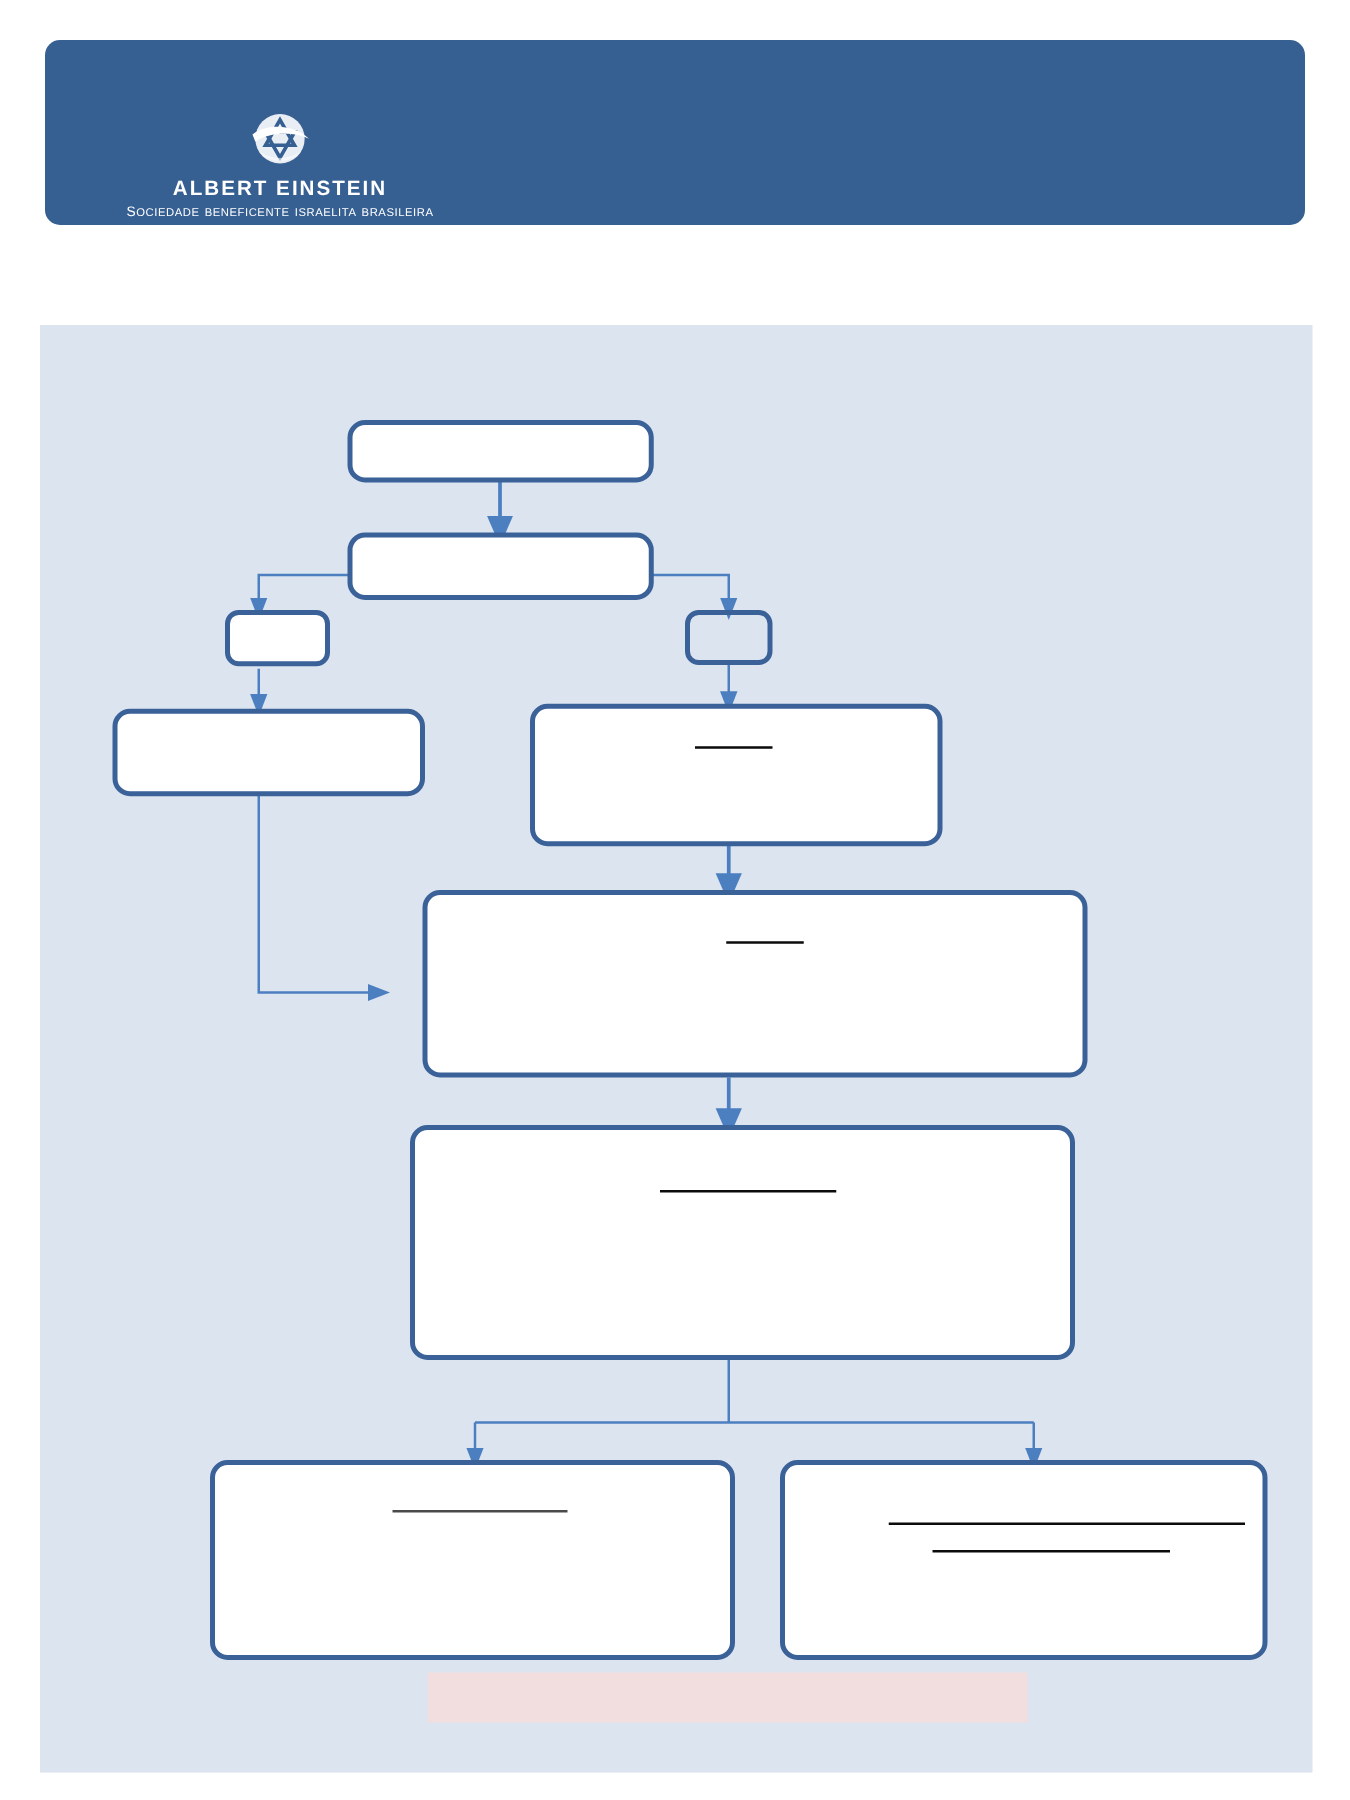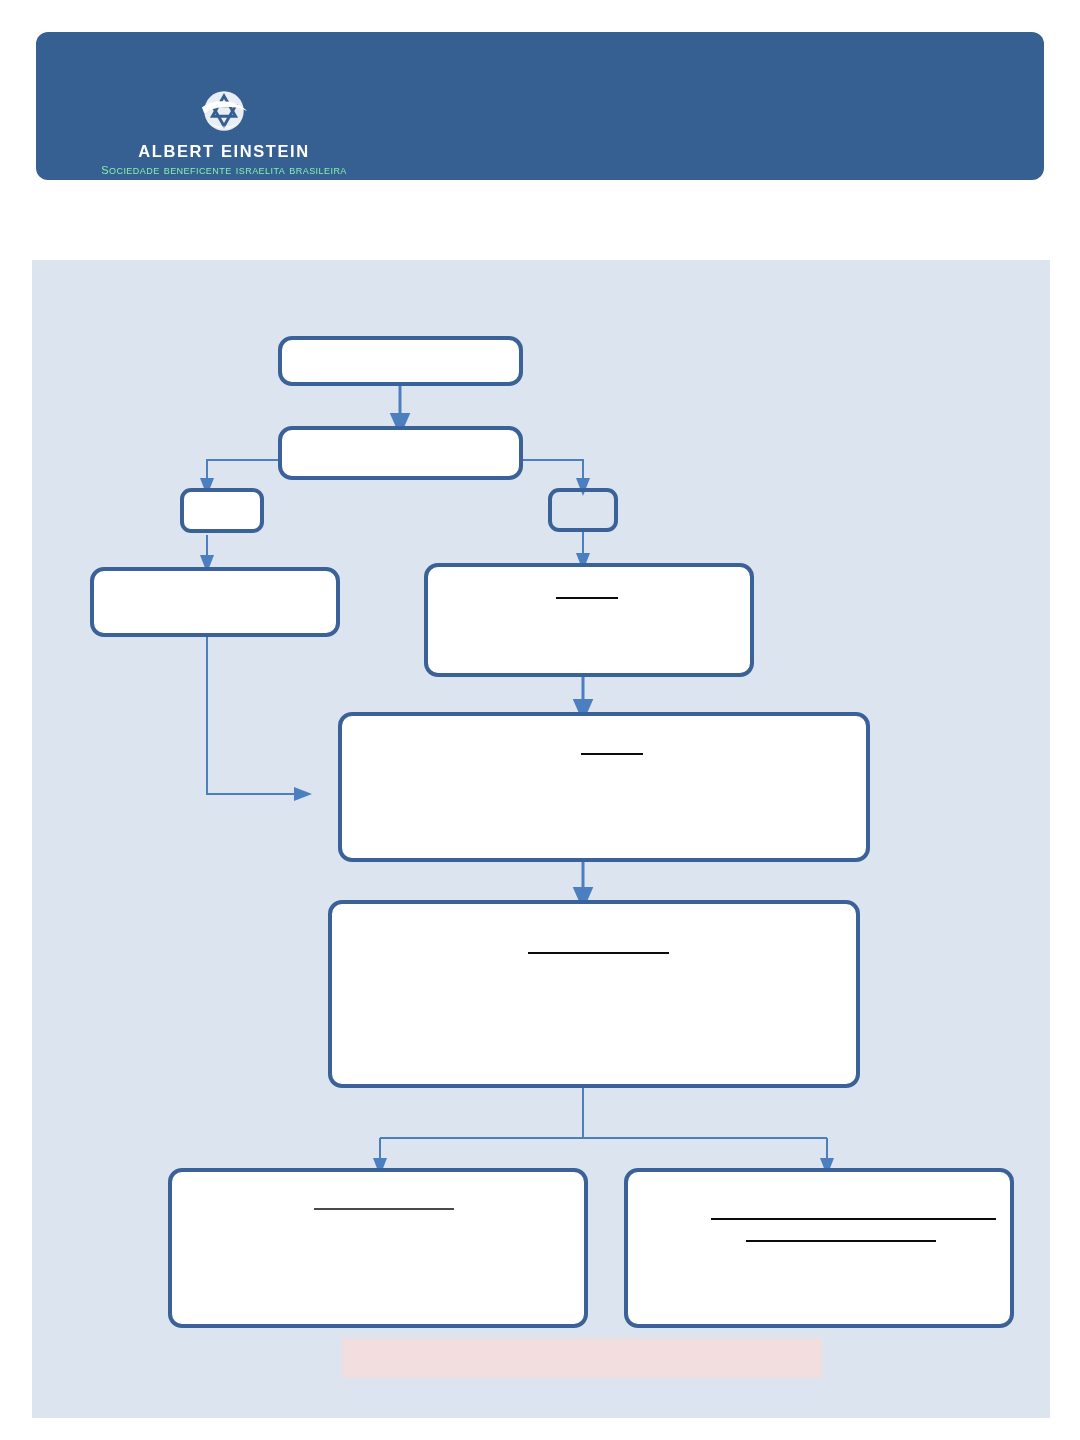--- a/index.html
+++ b/index.html
@@ -44,21 +44,21 @@
     font-size: 16.5px;
     font-weight: bold;
     letter-spacing: 1.6px;
     line-height: 1.1;
     color: #ffffff;
   }
   #logo-subtitle {
     font-size: 13.2px;
     letter-spacing: 0.45px;
     line-height: 1.15;
-    color: #86efac;
+    color: #ffffff;
     font-variant: small-caps;
     text-transform: lowercase;
     white-space: nowrap;
   }
   #logo-subtitle::first-letter { font-size: 1.15em; }
 
   
   #content-panel {
     position: absolute;
     left: 32px;

